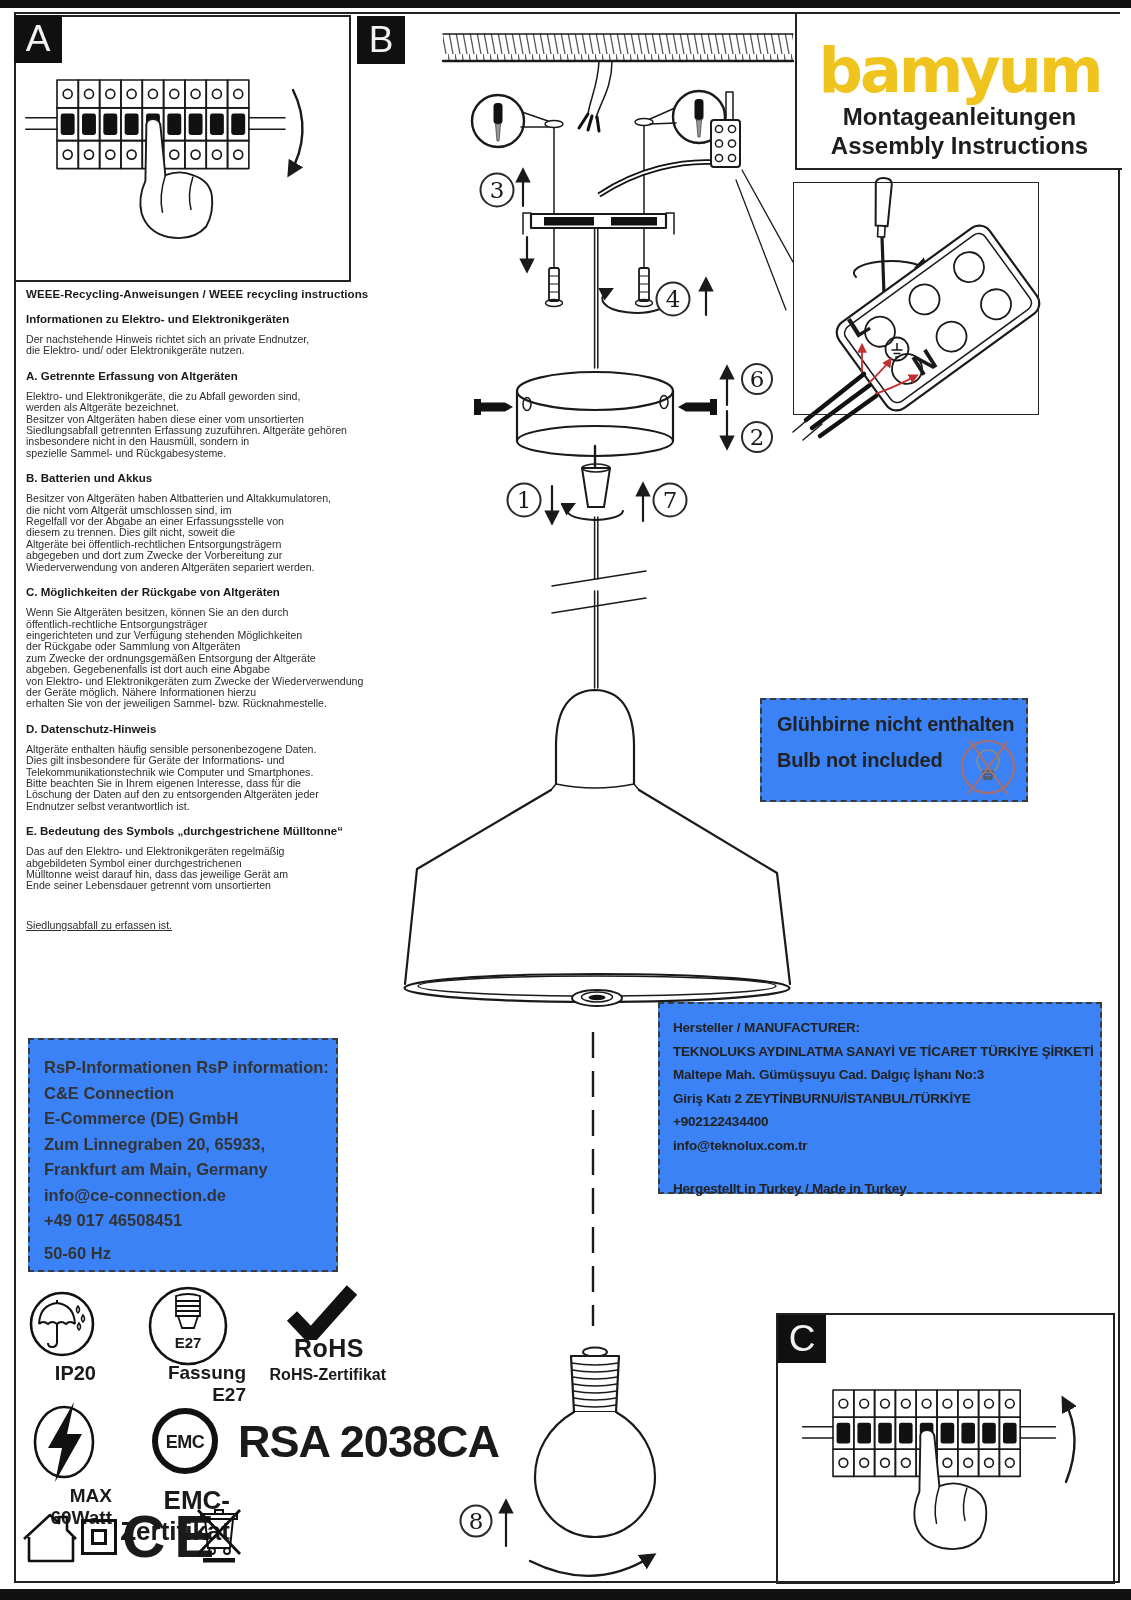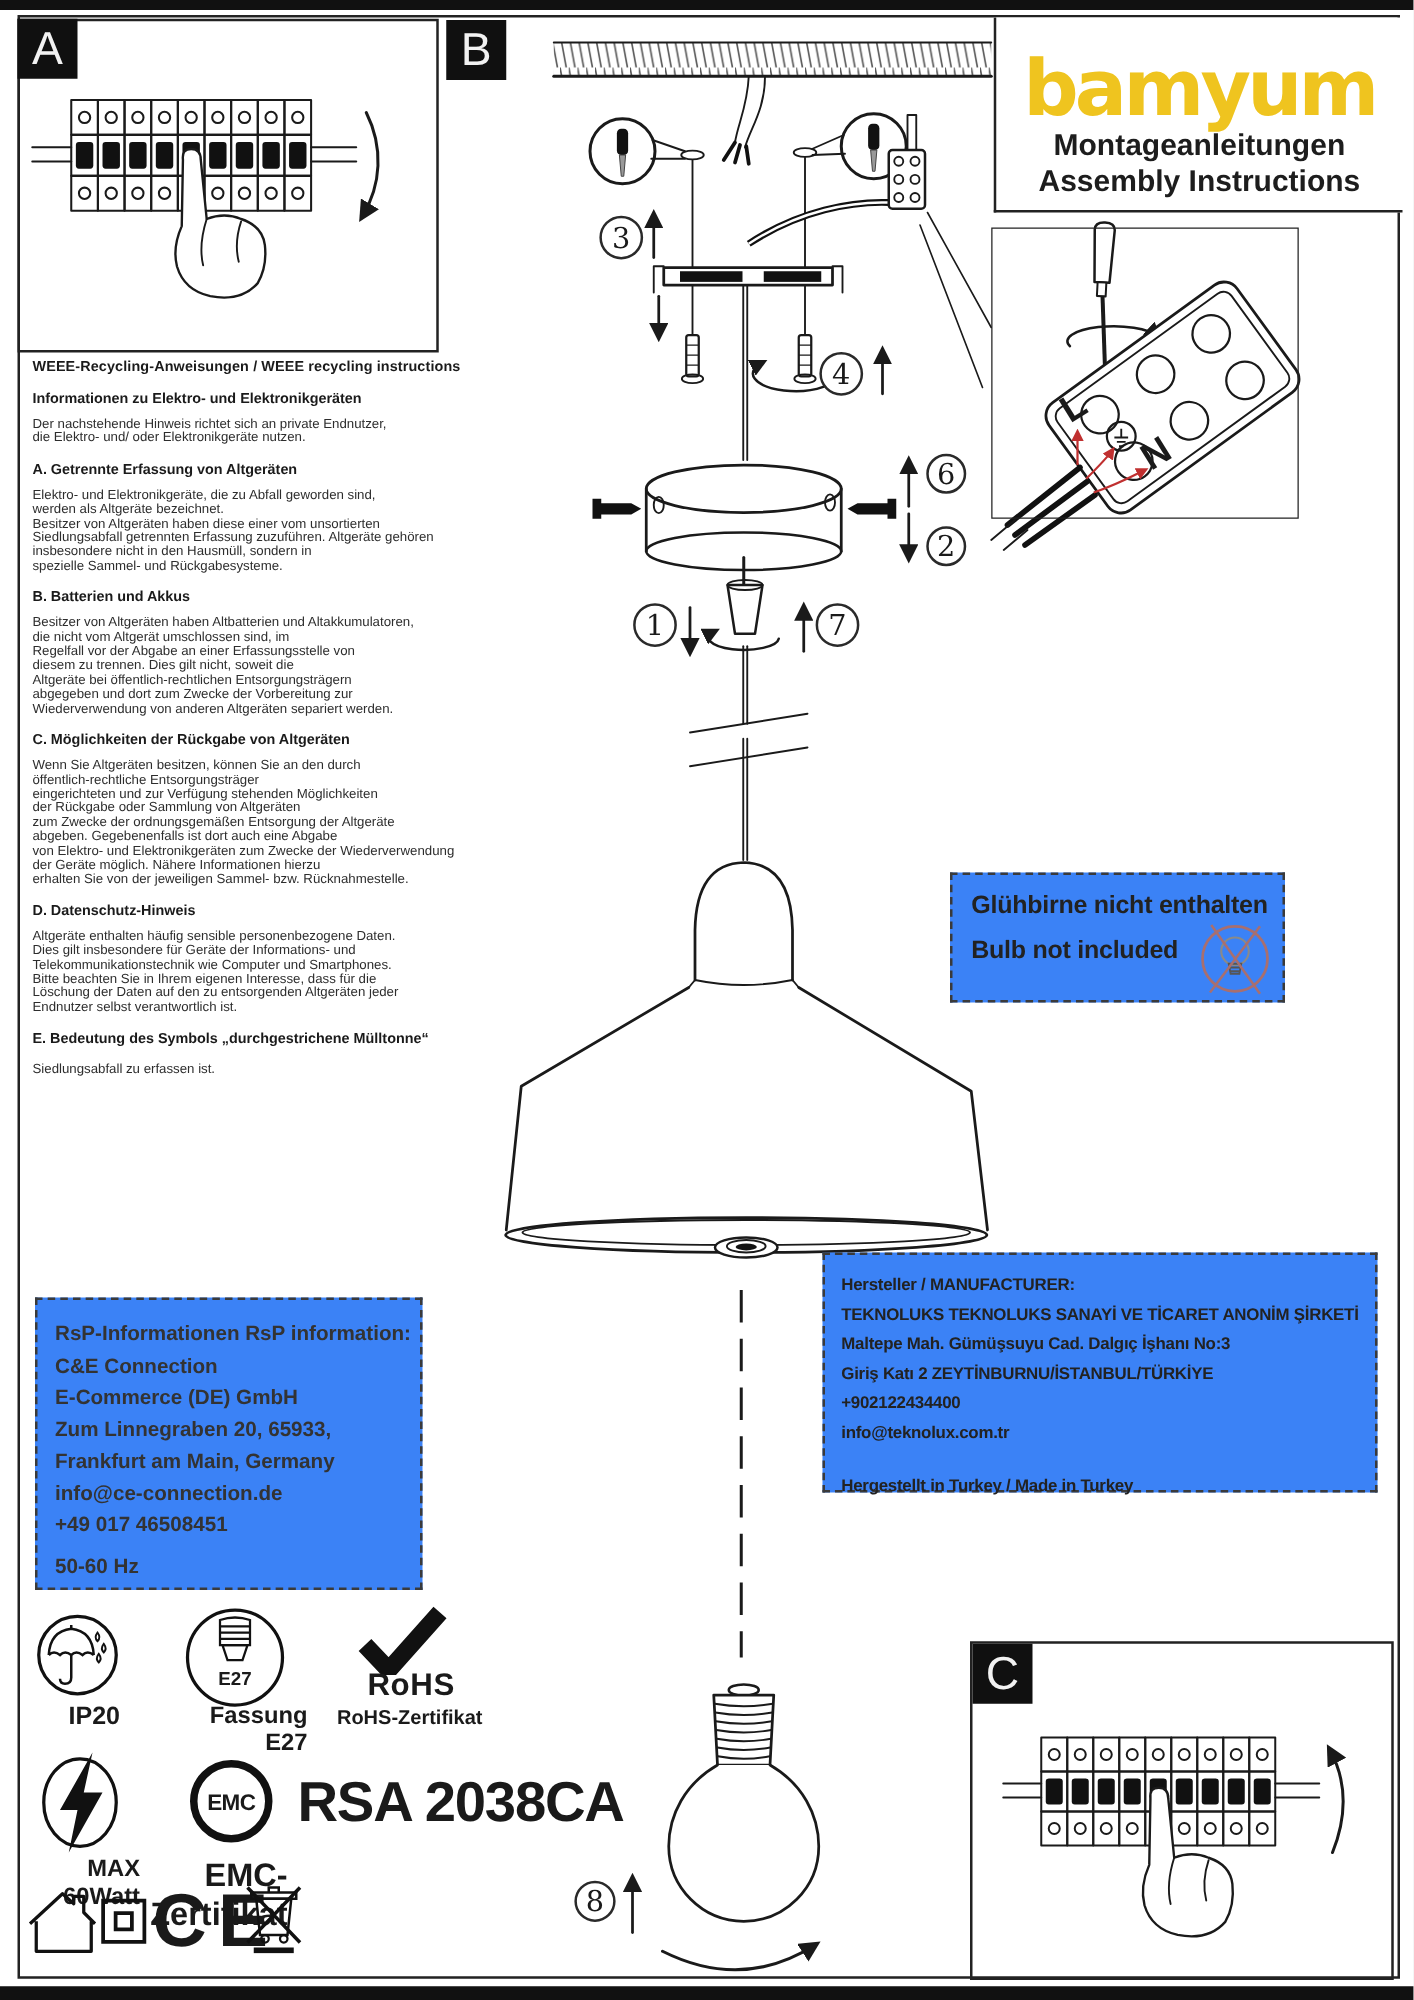--- a/index.html
+++ b/index.html
@@ -23,21 +23,21 @@
   .brand{position:absolute;left:795px;top:14px;width:325px;height:154px;background:#fff;
          border-left:2px solid #222;border-bottom:2px solid #222;text-align:center;}
   .logo{font-family:"DejaVu Sans",sans-serif;font-weight:bold;font-size:62px;line-height:1;
         letter-spacing:-3px;margin-top:26px;}
   .brand-sub{font-size:24px;font-weight:bold;color:#1d1d1d;line-height:1.22;}
   
   .weee{position:absolute;left:26px;top:288px;width:408px;}
   .weee-title{font-weight:bold;font-size:11.5px;margin-bottom:11px;letter-spacing:0.1px;}
   .weee-h{font-weight:bold;font-size:11.5px;margin:13px 0 9px 0;}
   .weee-b{font-size:10.6px;line-height:11.4px;color:#2d2d2d;white-space:pre-line;}
-  .weee-f{font-size:10.6px;margin-top:12px;color:#2d2d2d;}
+  .weee-f{font-size:10.6px;margin-top:27px;color:#2d2d2d;text-decoration:underline;}
   
   .dash{position:absolute;border:2px dashed #3a3a3a;background:#3b82f6;box-sizing:border-box;}
   .bn-line{font-size:20px;font-weight:bold;color:#222;margin:13px 0 7px 15px;letter-spacing:-0.2px;}
   .rsp-line{font-size:16.5px;font-weight:bold;color:#333;line-height:25.5px;}
   .rsp-last{margin-top:7px;}
   .mfr-line{font-size:13.5px;font-weight:bold;color:#222;line-height:23.5px;letter-spacing:-0.2px;}
   .mfr-made{margin-top:20px;}
   
   .cert-label{position:absolute;font-weight:bold;color:#1a1a1a;text-align:right;}
   .model{position:absolute;left:238px;top:1416px;font-size:45px;font-weight:bold;letter-spacing:-1px;}
@@ -347,20 +347,24 @@
 der Geräte möglich. Nähere Informationen hierzu
 erhalten Sie von der jeweiligen Sammel- bzw. Rücknahmestelle.</div>
     <div class="weee-h">D. Datenschutz-Hinweis</div>
     <div class="weee-b">Altgeräte enthalten häufig sensible personenbezogene Daten.
 Dies gilt insbesondere für Geräte der Informations- und
 Telekommunikationstechnik wie Computer und Smartphones.
  Bitte beachten Sie in Ihrem eigenen Interesse, dass für die
 Löschung der Daten auf den zu entsorgenden Altgeräten jeder
 Endnutzer selbst verantwortlich ist.</div>
     <div class="weee-h">E. Bedeutung des Symbols „durchgestrichene Mülltonne“</div>
+    <div class="weee-b">Das auf den Elektro- und Elektronikgeräten regelmäßig
+ abgebildeten Symbol einer durchgestrichenen
+Mülltonne weist darauf hin, dass das jeweilige Gerät am
+Ende seiner Lebensdauer getrennt vom unsortierten</div>
     <div class="weee-f">Siedlungsabfall zu erfassen ist.</div>
   </div>
 
   <div class="dash" style="left:760px;top:698px;width:268px;height:104px;">
     <div class="bn-line">Glühbirne nicht enthalten</div>
     <div class="bn-line">Bulb not included</div>
     <svg class="abs" style="right:6px;bottom:2px;" width="64" height="64" viewBox="0 0 64 64">
       <circle cx="32" cy="33" r="26" fill="none" stroke="#a86f6f" stroke-width="2.2"></circle>
       <circle cx="32" cy="27" r="11" fill="none" stroke="#8a8a8a" stroke-width="1.7"></circle>
       <path d="M27,37 h10 l-1.5,8 h-7 z M27.5,40 h9 M28,43 h8" fill="none" stroke="#555" stroke-width="1.5"></path>
@@ -374,21 +378,21 @@
     <div class="rsp-line">E-Commerce (DE) GmbH</div>
     <div class="rsp-line">Zum Linnegraben 20, 65933,</div>
     <div class="rsp-line">Frankfurt am Main, Germany</div>
     <div class="rsp-line">info@ce-connection.de</div>
     <div class="rsp-line">+49 017 46508451</div>
     <div class="rsp-line rsp-last">50-60 Hz</div>
   </div>
 
   <div class="dash" style="left:658px;top:1002px;width:444px;height:192px;padding:12px 0 0 13px;">
     <div class="mfr-line">Hersteller / MANUFACTURER:</div>
-    <div class="mfr-line">TEKNOLUKS TEKNOLUKS SANAYİ VE TİCARET ANONİM ŞİRKETİ</div>
+    <div class="mfr-line">TEKNOLUKS AYDINLATMA SANAYİ VE TİCARET TÜRKİYE ŞİRKETİ</div>
     <div class="mfr-line">Maltepe Mah. Gümüşsuyu Cad. Dalgıç İşhanı No:3</div>
     <div class="mfr-line">Giriş Katı 2 ZEYTİNBURNU/İSTANBUL/TÜRKİYE</div>
     <div class="mfr-line">+902122434400</div>
     <div class="mfr-line">info@teknolux.com.tr</div>
     <div class="mfr-line mfr-made">Hergestellt in Turkey / Made in Turkey</div>
   </div>
 
   <svg class="abs" style="left:28px;top:1290px;" width="68" height="68" viewBox="0 0 68 68">
     <circle cx="34" cy="34" r="31" fill="none" stroke="#111" stroke-width="2.6"></circle>
     <path d="M11,34 Q12,15 29,13 Q46,15 47,34 M11,34 Q15,30 20,34 Q24,30 29,34 Q33,30 38,34 Q42,30 47,34 M29,13 V10 M29,34 V52 Q29,57 24,57 Q20,57 20,53" fill="none" stroke="#111" stroke-width="2"></path>

